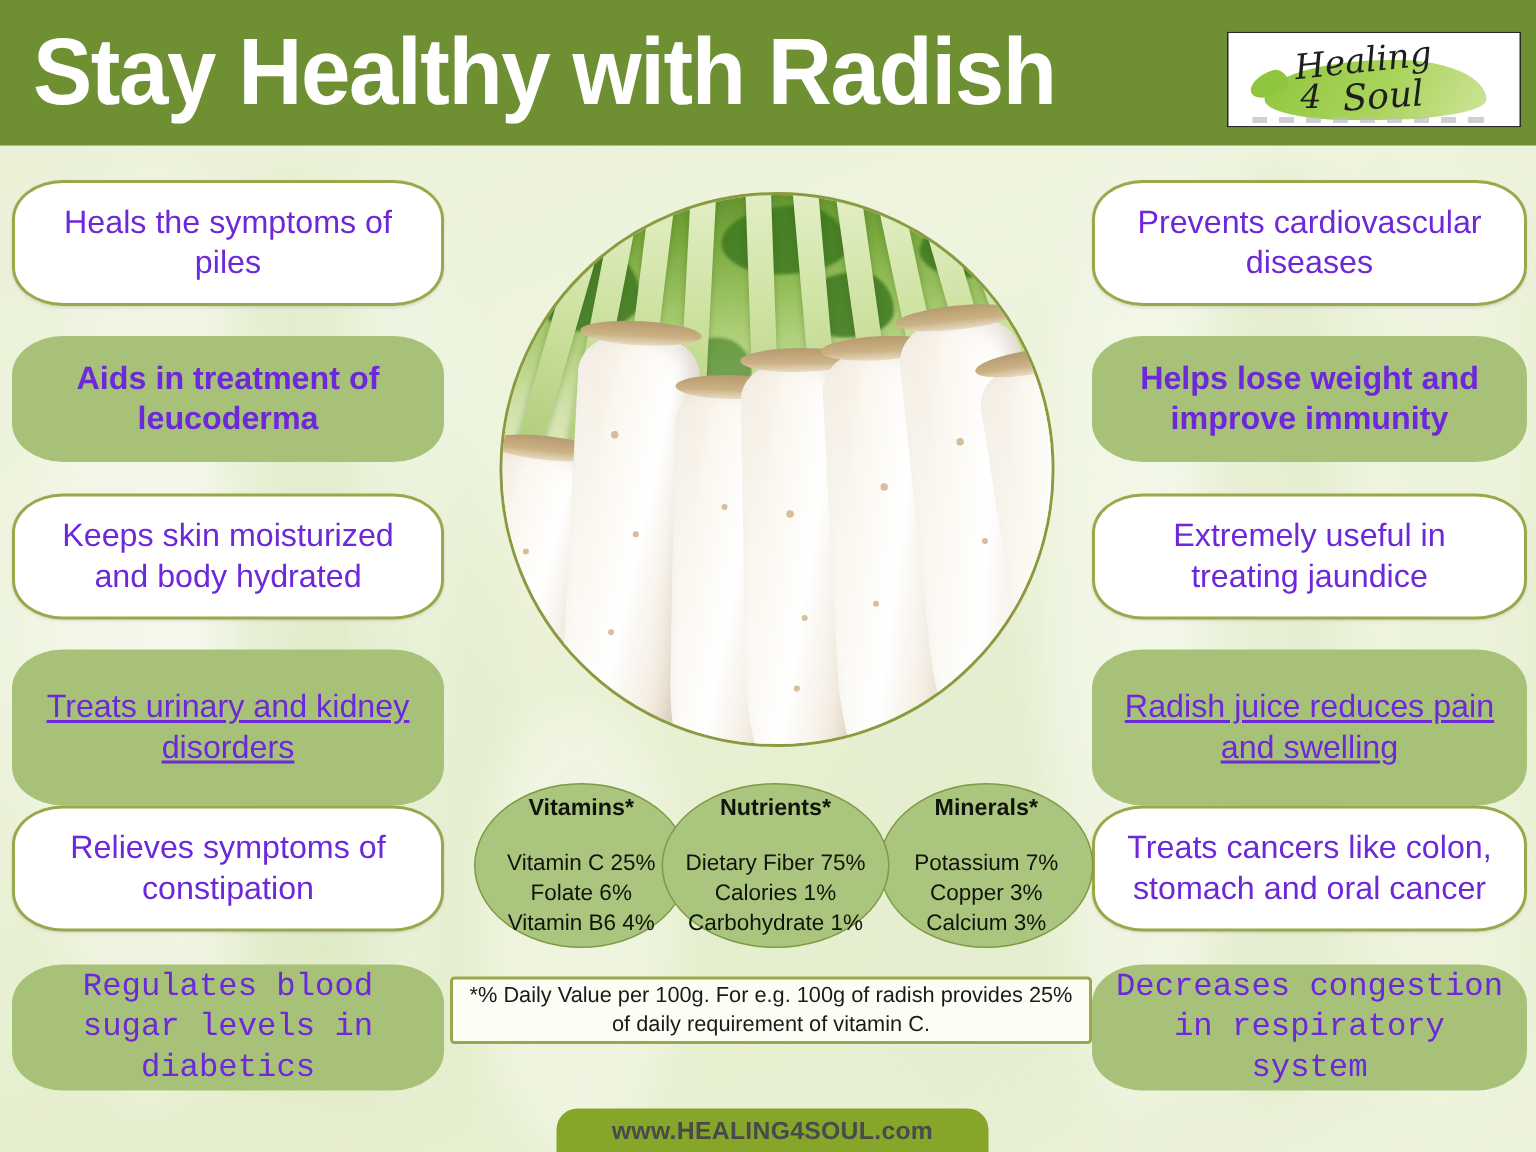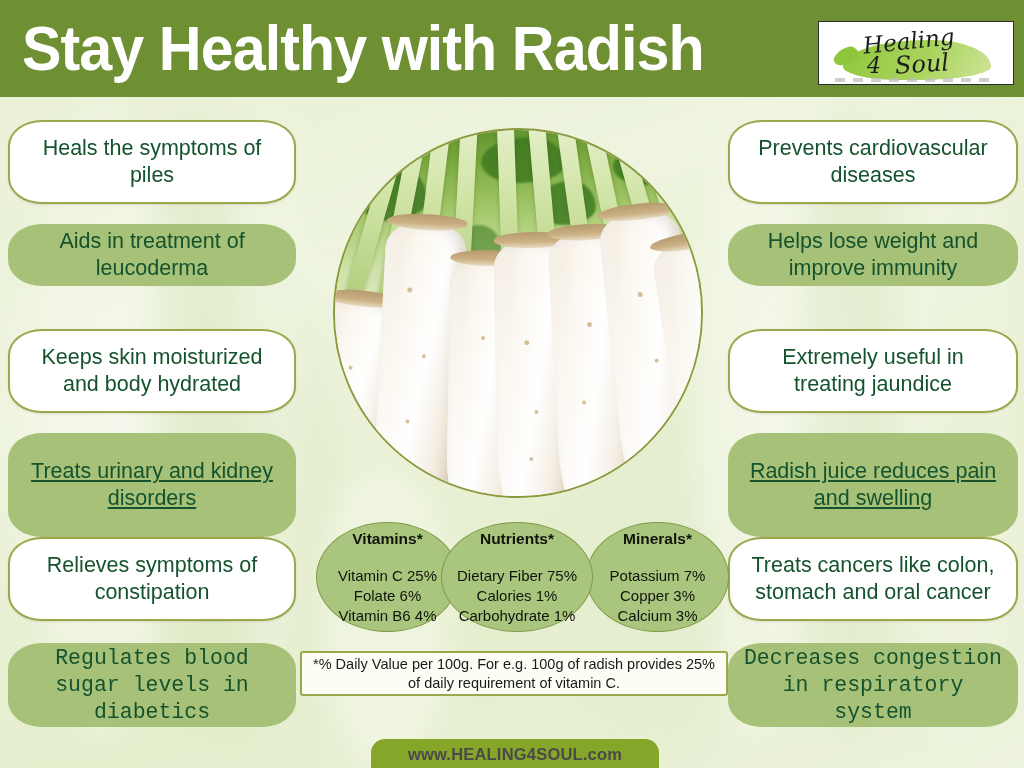--- a/index.html
+++ b/index.html
@@ -132,41 +132,41 @@
   .pill {
     position: absolute;
     box-sizing: border-box;
     display: flex;
     align-items: center;
     justify-content: center;
     text-align: center;
     padding: 4px 14px;
     font-size: 21.5px;
     line-height: 27px;
-    color: #14532d;
+    color: #6d28d9;
     
     border-radius: 34px / 26px;
   }
   .pill.white {
     background: #ffffff;
     border: 2px solid #9aa84b;
     box-shadow: 0 1px 2px rgba(0,0,0,0.10);
   }
   .pill.green {
     background: #a7c179;
     border: none;
   }
   .pill-text { display: block; }
 
   
   .col-left  { left: 8px;  width: 288px; }
   .col-right { left: 728px; width: 290px; }
 
   .row1 { top: 120px; height: 84px; }
-  .row2 { top: 224px; height: 62px; }
+  .row2 { top: 224px; height: 84px; font-weight: bold; }
   .row3 { top: 329px; height: 84px; }
   .row4 { top: 433px; height: 104px; text-decoration: underline; }
   .row5 { top: 537px; height: 84px; }
   .row6 { top: 643px; height: 84px; font-family: Liberation Mono, monospace; }
 
   
   #radish-photo {
     position: absolute;
     left: 333px;
     top: 128px;

